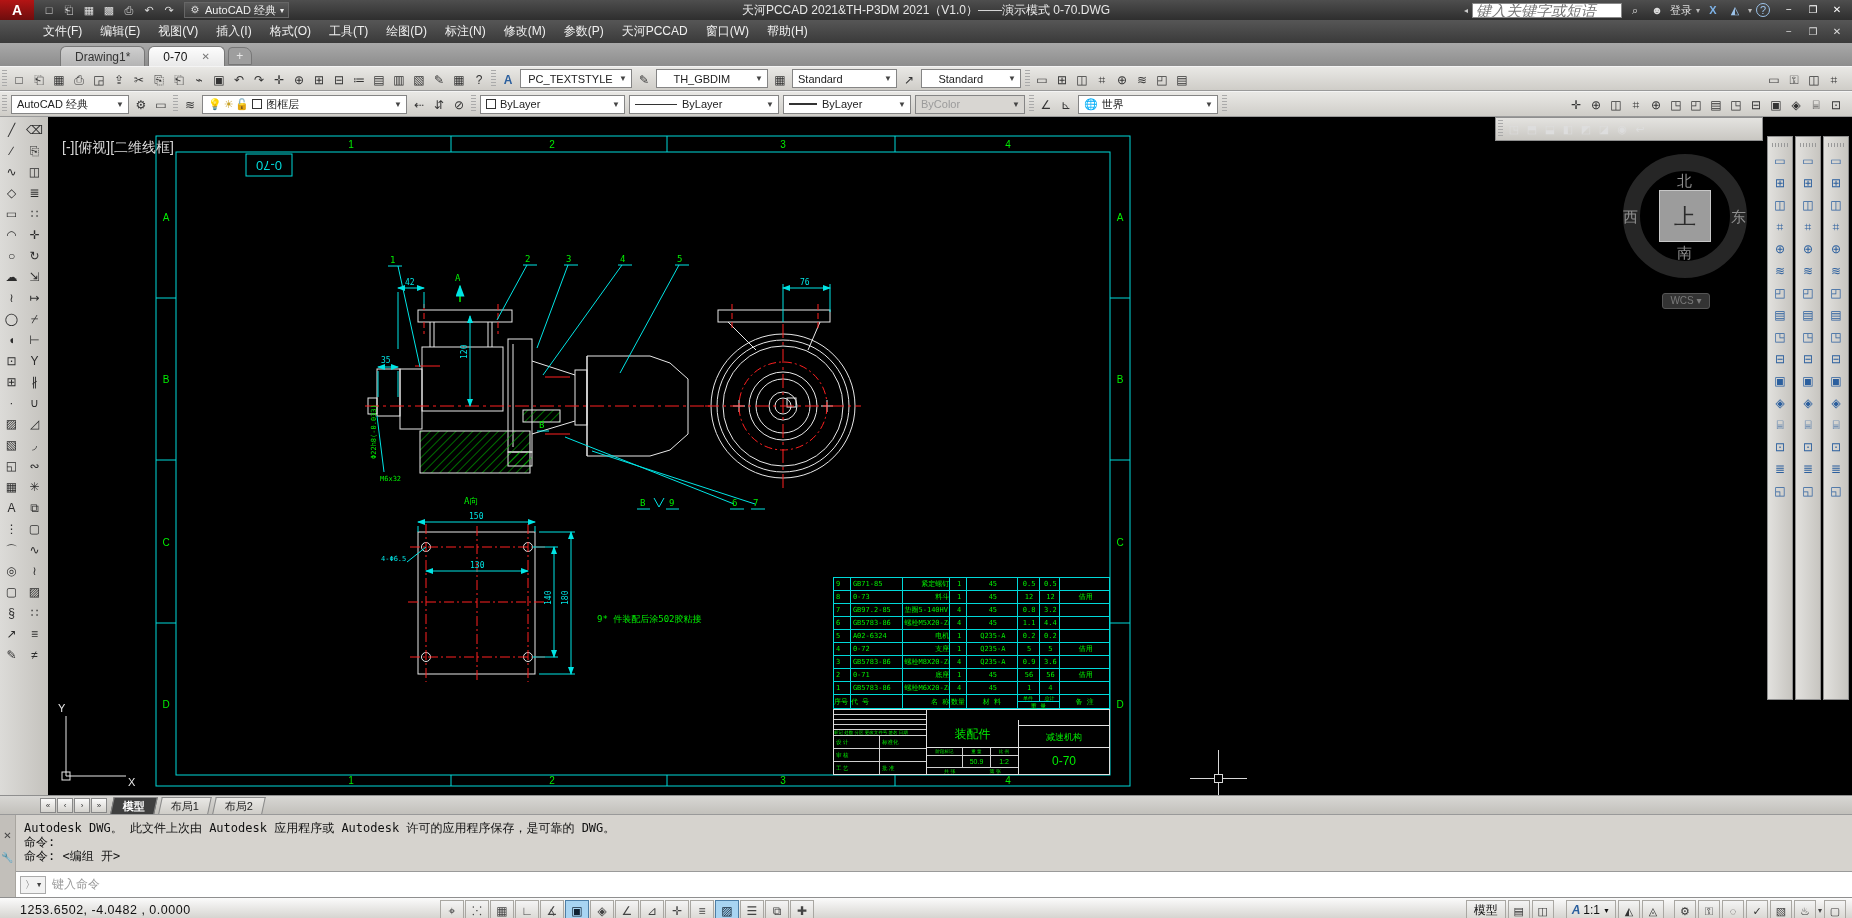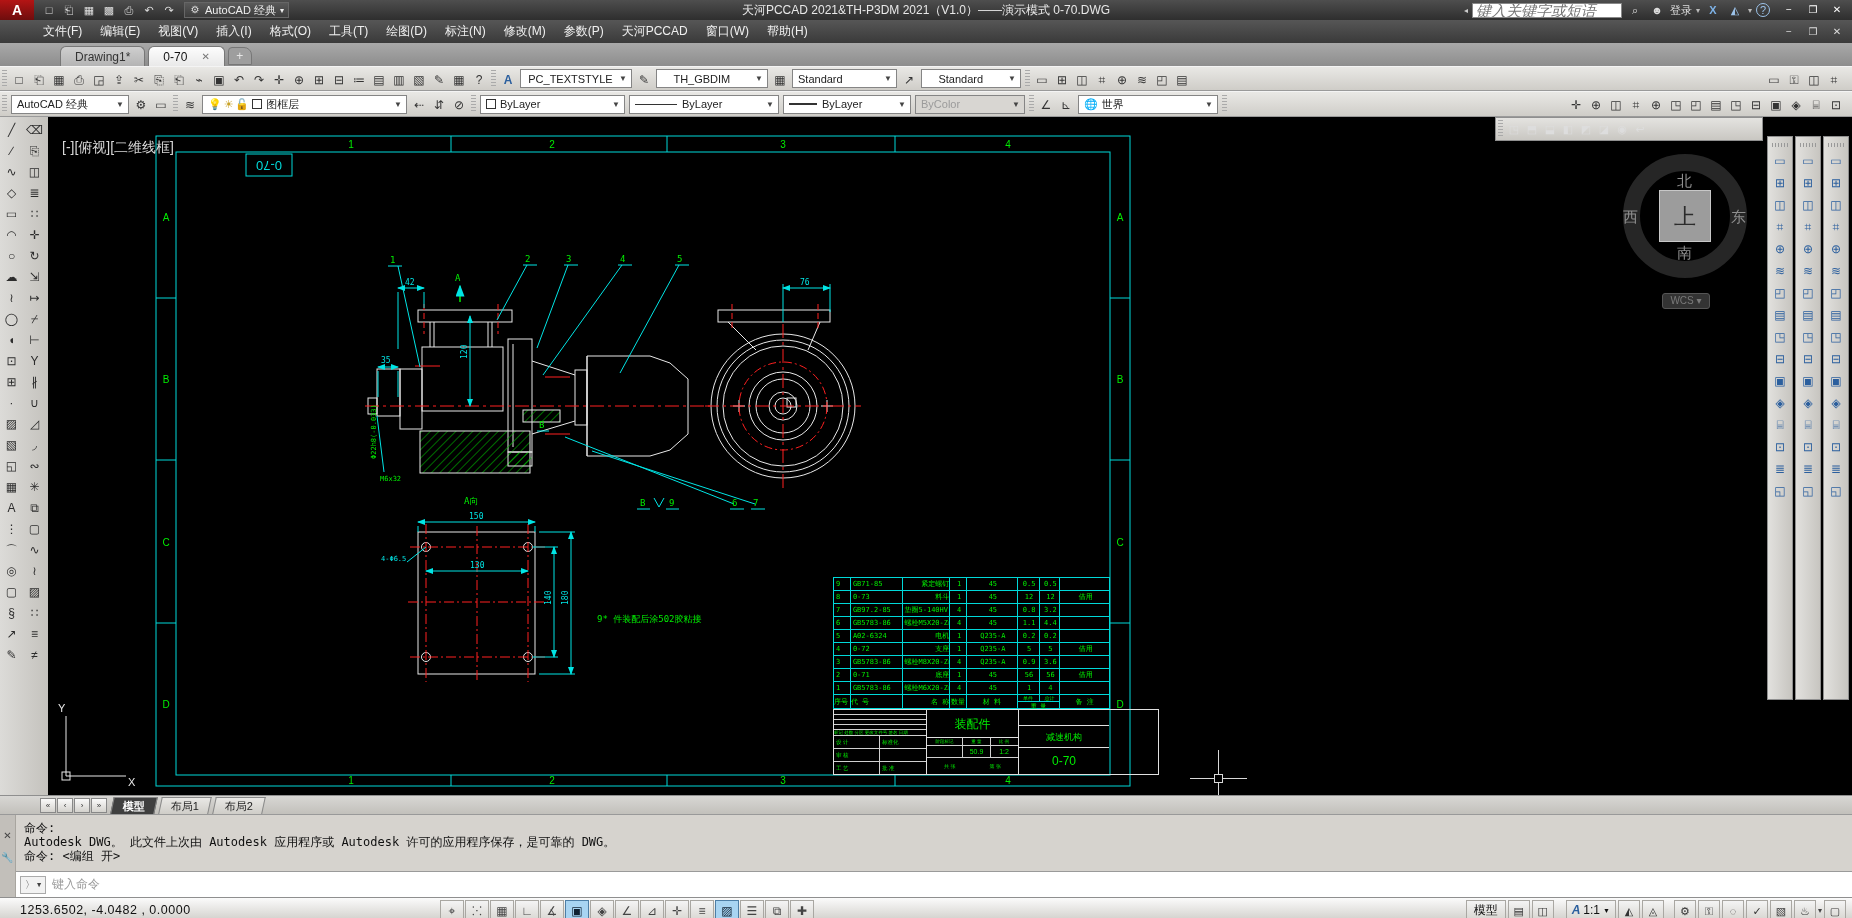--- a/index.html
+++ b/index.html
@@ -92,22 +92,22 @@
   .bom-cell:last-child { border-right:none; }
   .c0{width:17px;} .c1{width:52px;} .c2{width:48px;text-align:right;} .c3{width:17px;text-align:center;}
   .c4{width:51px;text-align:center;} .c5{width:22px;text-align:center;} .c6{width:21px;text-align:center;} .c7{width:49px;text-align:center;}
   .bom-header { display:flex; height:15px; border:1px solid #00d9d9; }
   .bom-header .bom-cell { font-size:7px; line-height:14px; padding:0; }
   .wcol { width:43px; border-right:1px solid #00d9d9; display:flex; flex-direction:column; }
   .wcol .sub { display:flex; height:7px; border-bottom:1px solid #00d9d9; }
   .wcol .sub span { width:50%; font-size:5px; color:#00ee00; line-height:7px; text-align:center; }
   .wcol .wlab { font-size:6px; color:#00ee00; text-align:center; line-height:7px; }
 
-  .tblock { position:absolute; left:833px; top:592px; width:326px; height:66px; z-index:2;
-            border:1px solid #e0e0e0; display:flex; color:#00ee00; }
+  .tblock { position:absolute; left:833px; top:592px; width:277px; height:66px; z-index:2;
+            border:1px solid #e0e0e0; display:flex; color:#00ee00;align-items:flex-end; }
   .tb-l { width:93px; border-right:1px solid #e0e0e0; display:flex; flex-direction:column; }
   .tb-m { width:92px; border-right:1px solid #e0e0e0; display:flex; flex-direction:column; }
   .tb-r { width:90px; display:flex; flex-direction:column; }
   .tb-urow { height:5px; border-bottom:1px solid #d0d0d0; }
   .tb-lab { font-size:4.5px; line-height:6px; height:6px; border-bottom:1px solid #d0d0d0; white-space:nowrap; overflow:hidden; }
   .tb-srow { flex:1; display:flex; border-bottom:1px solid #d0d0d0; }
   .tb-srow:last-child { border-bottom:none; }
   .tb-srow span { width:50%; font-size:5.5px; line-height:12px; padding-left:2px; border-right:1px solid #d0d0d0; overflow:hidden; }
   .tb-srow span:last-child { border-right:none; }
   .tb-name { height:28px; font-size:12px; text-align:center; line-height:28px; border-bottom:1px solid #e0e0e0; }
@@ -905,22 +905,22 @@
       </span>
   </div>
 
   <div class="cmdwin">
     <div class="cmdside">
       <span class="icon">✕</span>
       <span class="icon">🔧</span>
     </div>
     <div class="cmdbody">
       <div class="cmdlines">
+        <div>Autodesk DWG。  此文件上次由 Autodesk 应用程序或 Autodesk 许可的应用程序保存，是可靠的 DWG。</div>
         <div>命令:</div>
-        <div>Autodesk DWG。  此文件上次由 Autodesk 应用程序或 Autodesk 许可的应用程序保存，是可靠的 DWG。</div>
         <div>命令: &lt;编组 开&gt;</div>
       </div>
       <div class="cmdinput">
         <span class="prompt">
           <span>〉</span>
             <span style="font-size:7px;">▼</span>
         </span>
         <span class="cmd-placeholder">键入命令</span>
       </div>
     </div>

